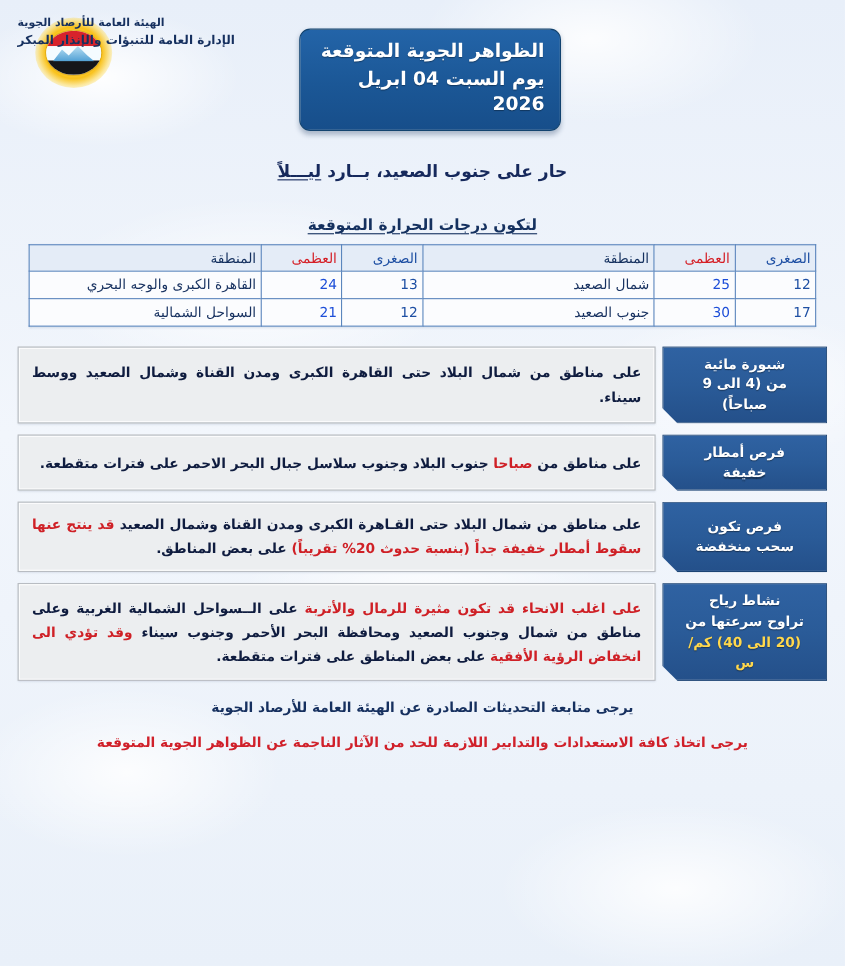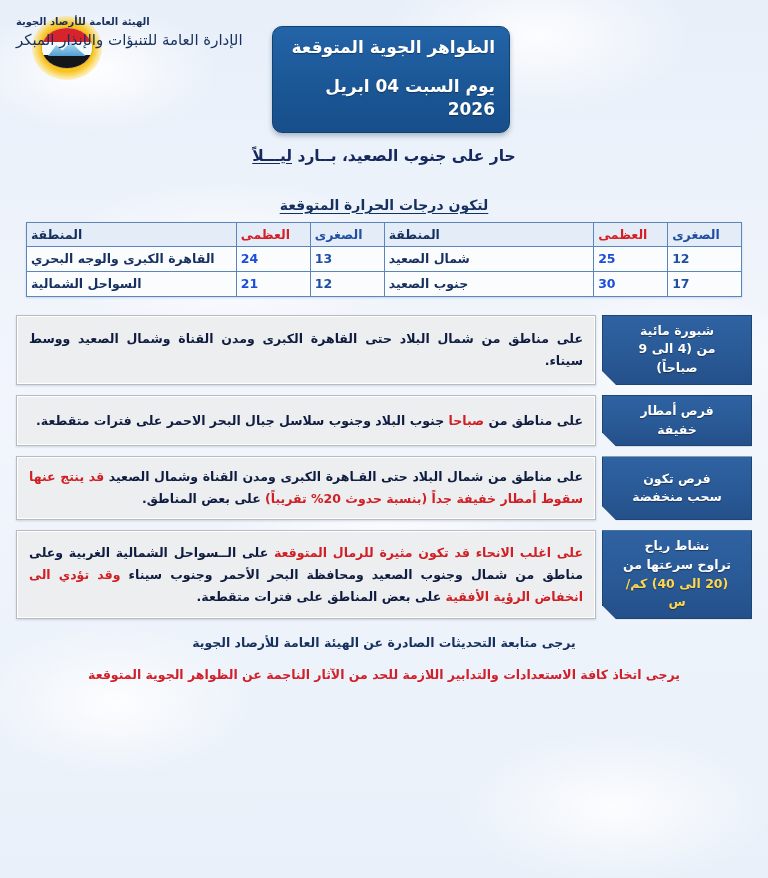--- a/index.html
+++ b/index.html
@@ -67,40 +67,40 @@
   }
 
   .org {
     position: absolute;
     top: 14px; left: 16px;
     text-align: left;
     line-height: 1.5;
     color: #16305f;
   }
   .org .line1 { font-size: 10px; font-weight: 700; letter-spacing: .2px; }
-  .org .line2 { font-size: 15px;  font-weight: 400; letter-spacing: .2px; }
+  .org .line2 { font-size: 11px;  font-weight: 700; letter-spacing: .2px; }
 
   .title-box {
     position: absolute;
     top: 26px;
     right: 258px;
     width: 238px;
     padding: 9px 14px 11px;
     background: linear-gradient(#2364a8, #1b5796 55%, #174e8a);
     border: 1px solid #12436f;
     border-radius: 10px;
     box-shadow: 0 3px 5px rgba(20,50,90,0.30);
     color: #ffffff;
   }
   .title-box .t1 {
     font-size: 17px; font-weight: 700; line-height: 1.35;
     text-shadow: 0 1px 1px rgba(0,0,0,0.35);
   }
   .title-box .t2 {
-    font-size: 17px; font-weight: 700; line-height: 1.35; margin-top: 16px;
+    font-size: 17px; font-weight: 700; line-height: 1.35; margin-top: 2px;
     text-shadow: 0 1px 1px rgba(0,0,0,0.35);
   }
 
   
   .summary {
     margin: 30px 58px 0;
     text-align: center;
     font-size: 15.5px;
     font-weight: 700;
     line-height: 1.85;
@@ -122,23 +122,23 @@
   table.temps {
     margin: 9px auto 0;
     width: 716px;
     border-collapse: collapse;
     background: #f4f7fc;
     box-shadow: 0 1px 2px rgba(40,70,120,0.18);
   }
   table.temps td, table.temps th {
     border: 1px solid #5b86bd;
     height: 24px;
-    text-align: left;
+    text-align: right;
     font-size: 12.5px;
-    font-weight: 700;
+    font-weight: 400;
     padding: 1px 4px;
   }
   table.temps thead th { background: #e4ecf7; }
   table.temps tbody td { background: #fbfcfe; height: 25px; }
 
   th.h-region { color: #14305e; width: 228px; }
   th.h-max    { color: #d51f26; width: 76px; }
   th.h-min    { color: #1e4fa3; width: 76px; }
 
   td.c-region { color: #16305f; font-size: 12px; }
@@ -301,21 +301,21 @@
       </div>
     </div>
 
     <div class="row tall">
       <div class="label-panel">
         <span>نشاط رياح</span>
         <span>تراوح سرعتها من</span>
         <span class="accent">(20 الى 40) كم/س</span>
       </div>
       <div class="content-panel">
-        <div class="inner"><span class="red">على اغلب الانحاء قد تكون مثيرة للرمال المتوقعة</span><span> على الــسواحل الشمالية الغربية وعلى مناطق من شمال وجنوب الصعيد ومحافظة البحر الأحمر وجنوب سيناء </span><span class="red">وقد تؤدي الى انخفاض الرؤية الأفقية</span><span> على بعض المناطق على فترات متقطعة.</span></div>
+        <div class="inner"><span class="red">على اغلب الانحاء قد تكون مثيرة للرمال والأتربة</span><span> على الــسواحل الشمالية الغربية وعلى مناطق من شمال وجنوب الصعيد ومحافظة البحر الأحمر وجنوب سيناء </span><span class="red">وقد تؤدي الى انخفاض الرؤية الأفقية</span><span> على بعض المناطق على فترات متقطعة.</span></div>
       </div>
     </div>
 
   </div>
 
   <div class="footer">
     <div class="f1">يرجى متابعة التحديثات الصادرة عن الهيئة العامة للأرصاد الجوية</div>
     <div class="f2">يرجى اتخاذ كافة الاستعدادات والتدابير اللازمة للحد من الآثار الناجمة عن الظواهر الجوية المتوقعة</div>
   </div>
 

